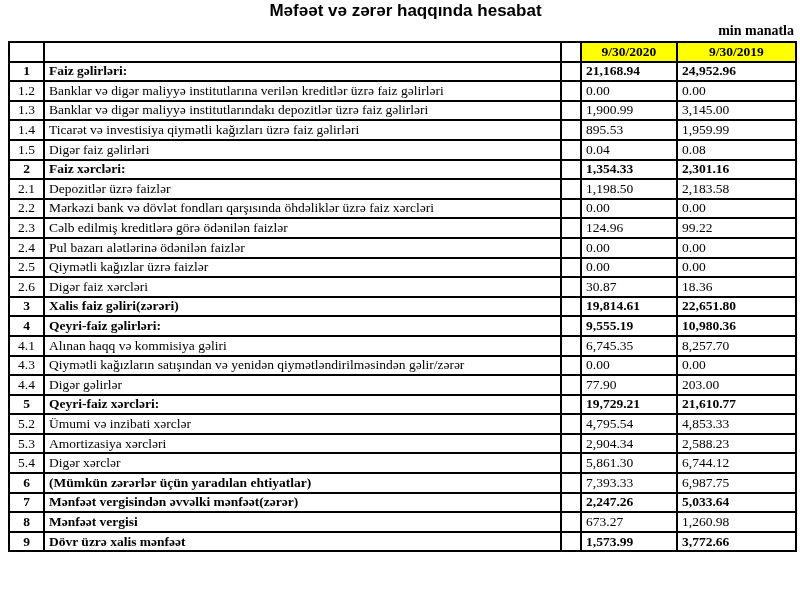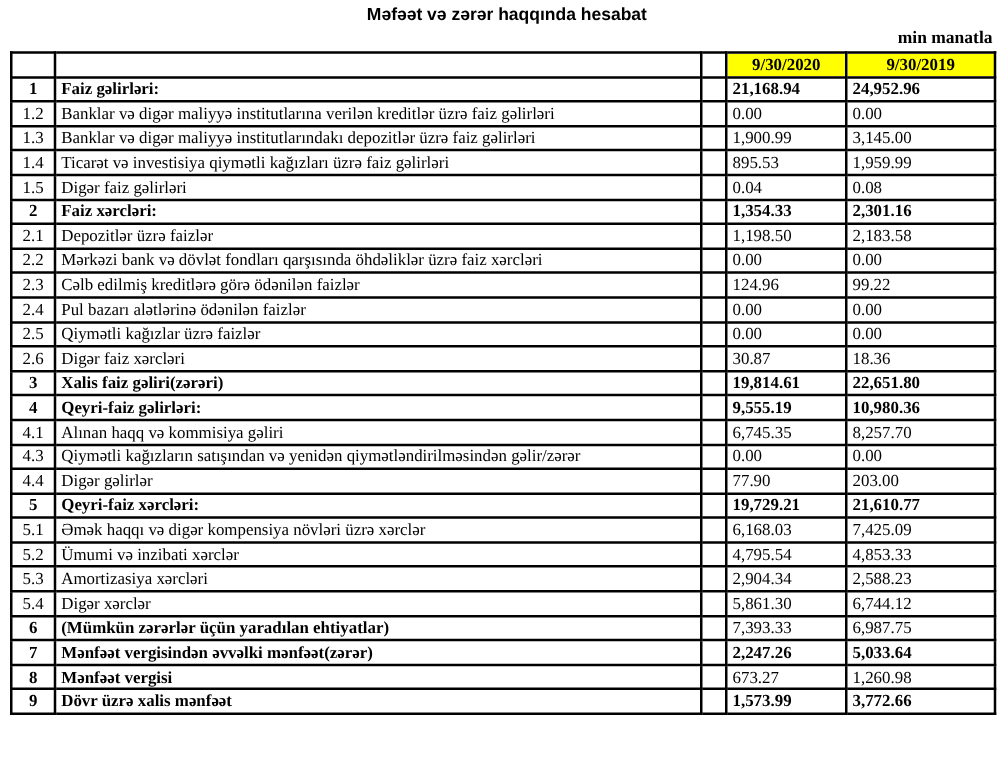--- a/index.html
+++ b/index.html
@@ -7,21 +7,21 @@
     width: 800px; height: 611px;
     font-family: "Liberation Serif", serif;
     color: #000;
     overflow: hidden;
   }
   .page { padding-top: 3px; }
   .title {
     text-align: center;
     font-family: "Liberation Sans", sans-serif;
     font-weight: bold;
-    font-size: 14px;
+    font-size: 17px;
     line-height: 16px;
     padding-left: 11px;
   }
   .unit-note {
     text-align: right;
     font-weight: bold;
     font-size: 14px;
     line-height: 16px;
     margin: 4px 6px 2px 0;
   }
@@ -195,27 +195,20 @@
     <td class="num">203.00</td>
   </tr>
         <tr>
     <td class="center b">5</td>
     <td class="b">Qeyri-faiz xərcləri:</td>
     <td></td>
     <td class="num b">19,729.21</td>
     <td class="num b">21,610.77</td>
   </tr>
         <tr>
-    <td class="center">5.1</td>
-    <td>Əmək haqqı və digər kompensiya növləri üzrə xərclər</td>
-    <td></td>
-    <td class="num">6,168.03</td>
-    <td class="num">7,425.09</td>
-  </tr>
-        <tr>
     <td class="center">5.2</td>
     <td>Ümumi və inzibati xərclər</td>
     <td></td>
     <td class="num">4,795.54</td>
     <td class="num">4,853.33</td>
   </tr>
         <tr>
     <td class="center">5.3</td>
     <td>Amortizasiya xərcləri</td>
     <td></td>

